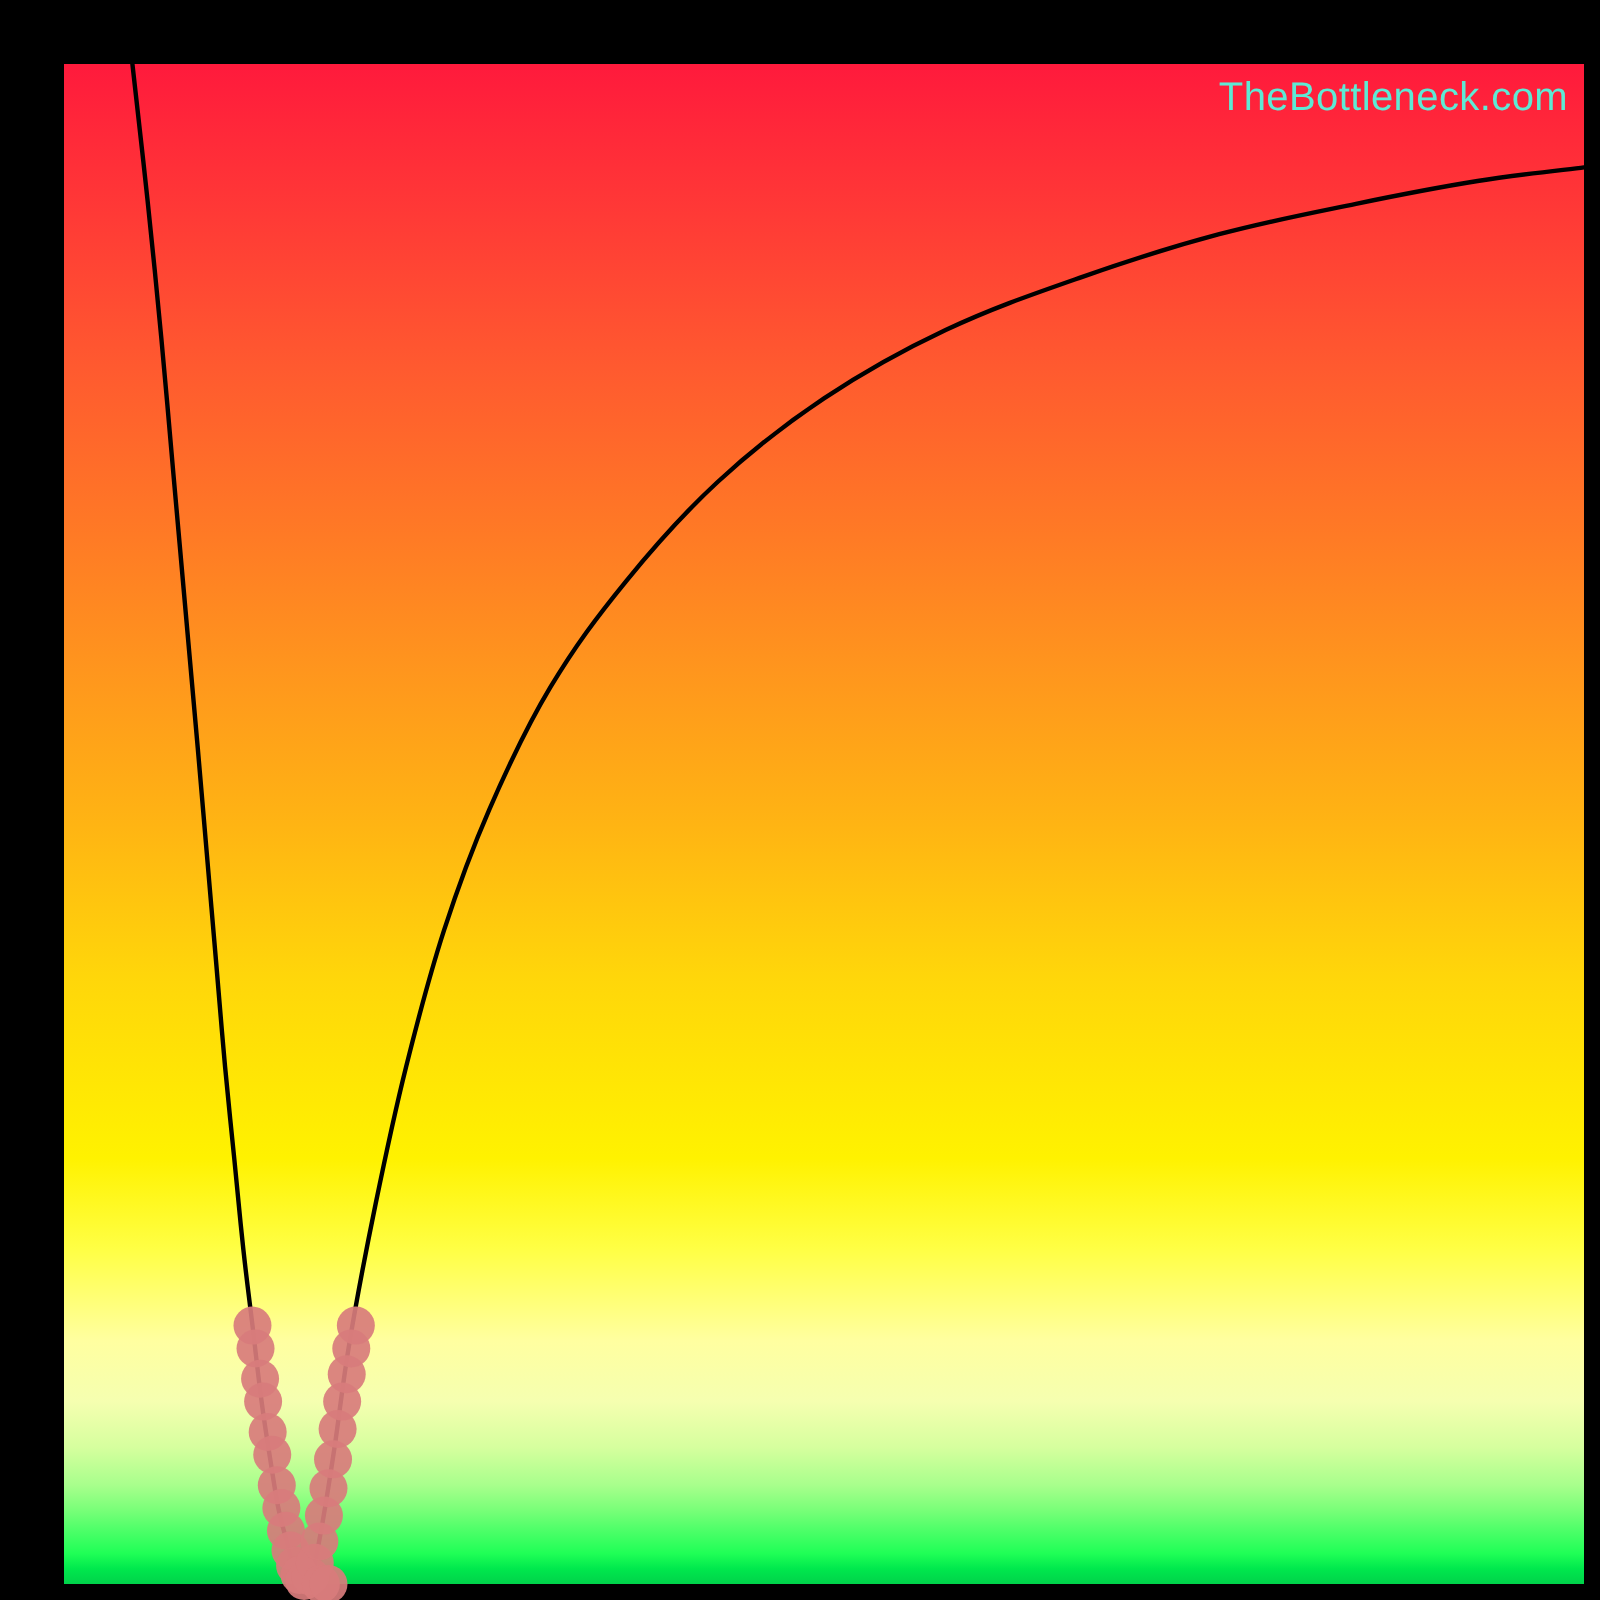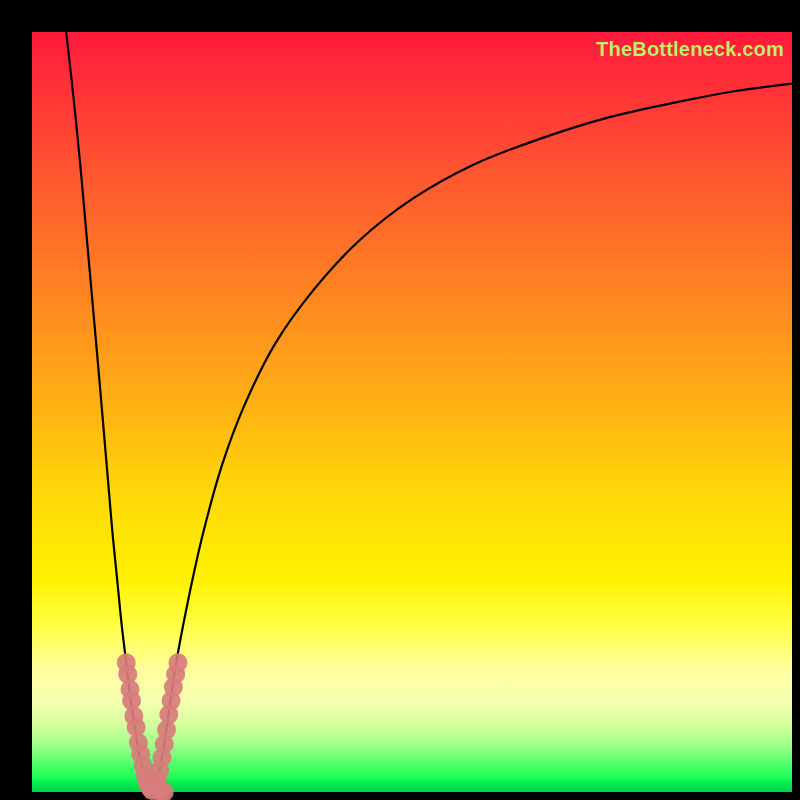--- a/index.html
+++ b/index.html
@@ -38,23 +38,23 @@
       #a8ff8c 93.5%,
       #7dff7a 95%,
       #4cff68 96.5%,
       #1fff56 98%,
       #00e84d 99%,
       #00d24a 100%
     );
   }
   .watermark {
     position: absolute;
-    color: #bef264;
+    color: #5eead4;
     font-size: 20px;
-    font-weight: 700;
+    font-weight: 400;
     letter-spacing: 0.2px;
     white-space: nowrap;
   }
   svg {
     position: absolute;
     top: 0;
     left: 0;
   }
 </style>
 </head>

